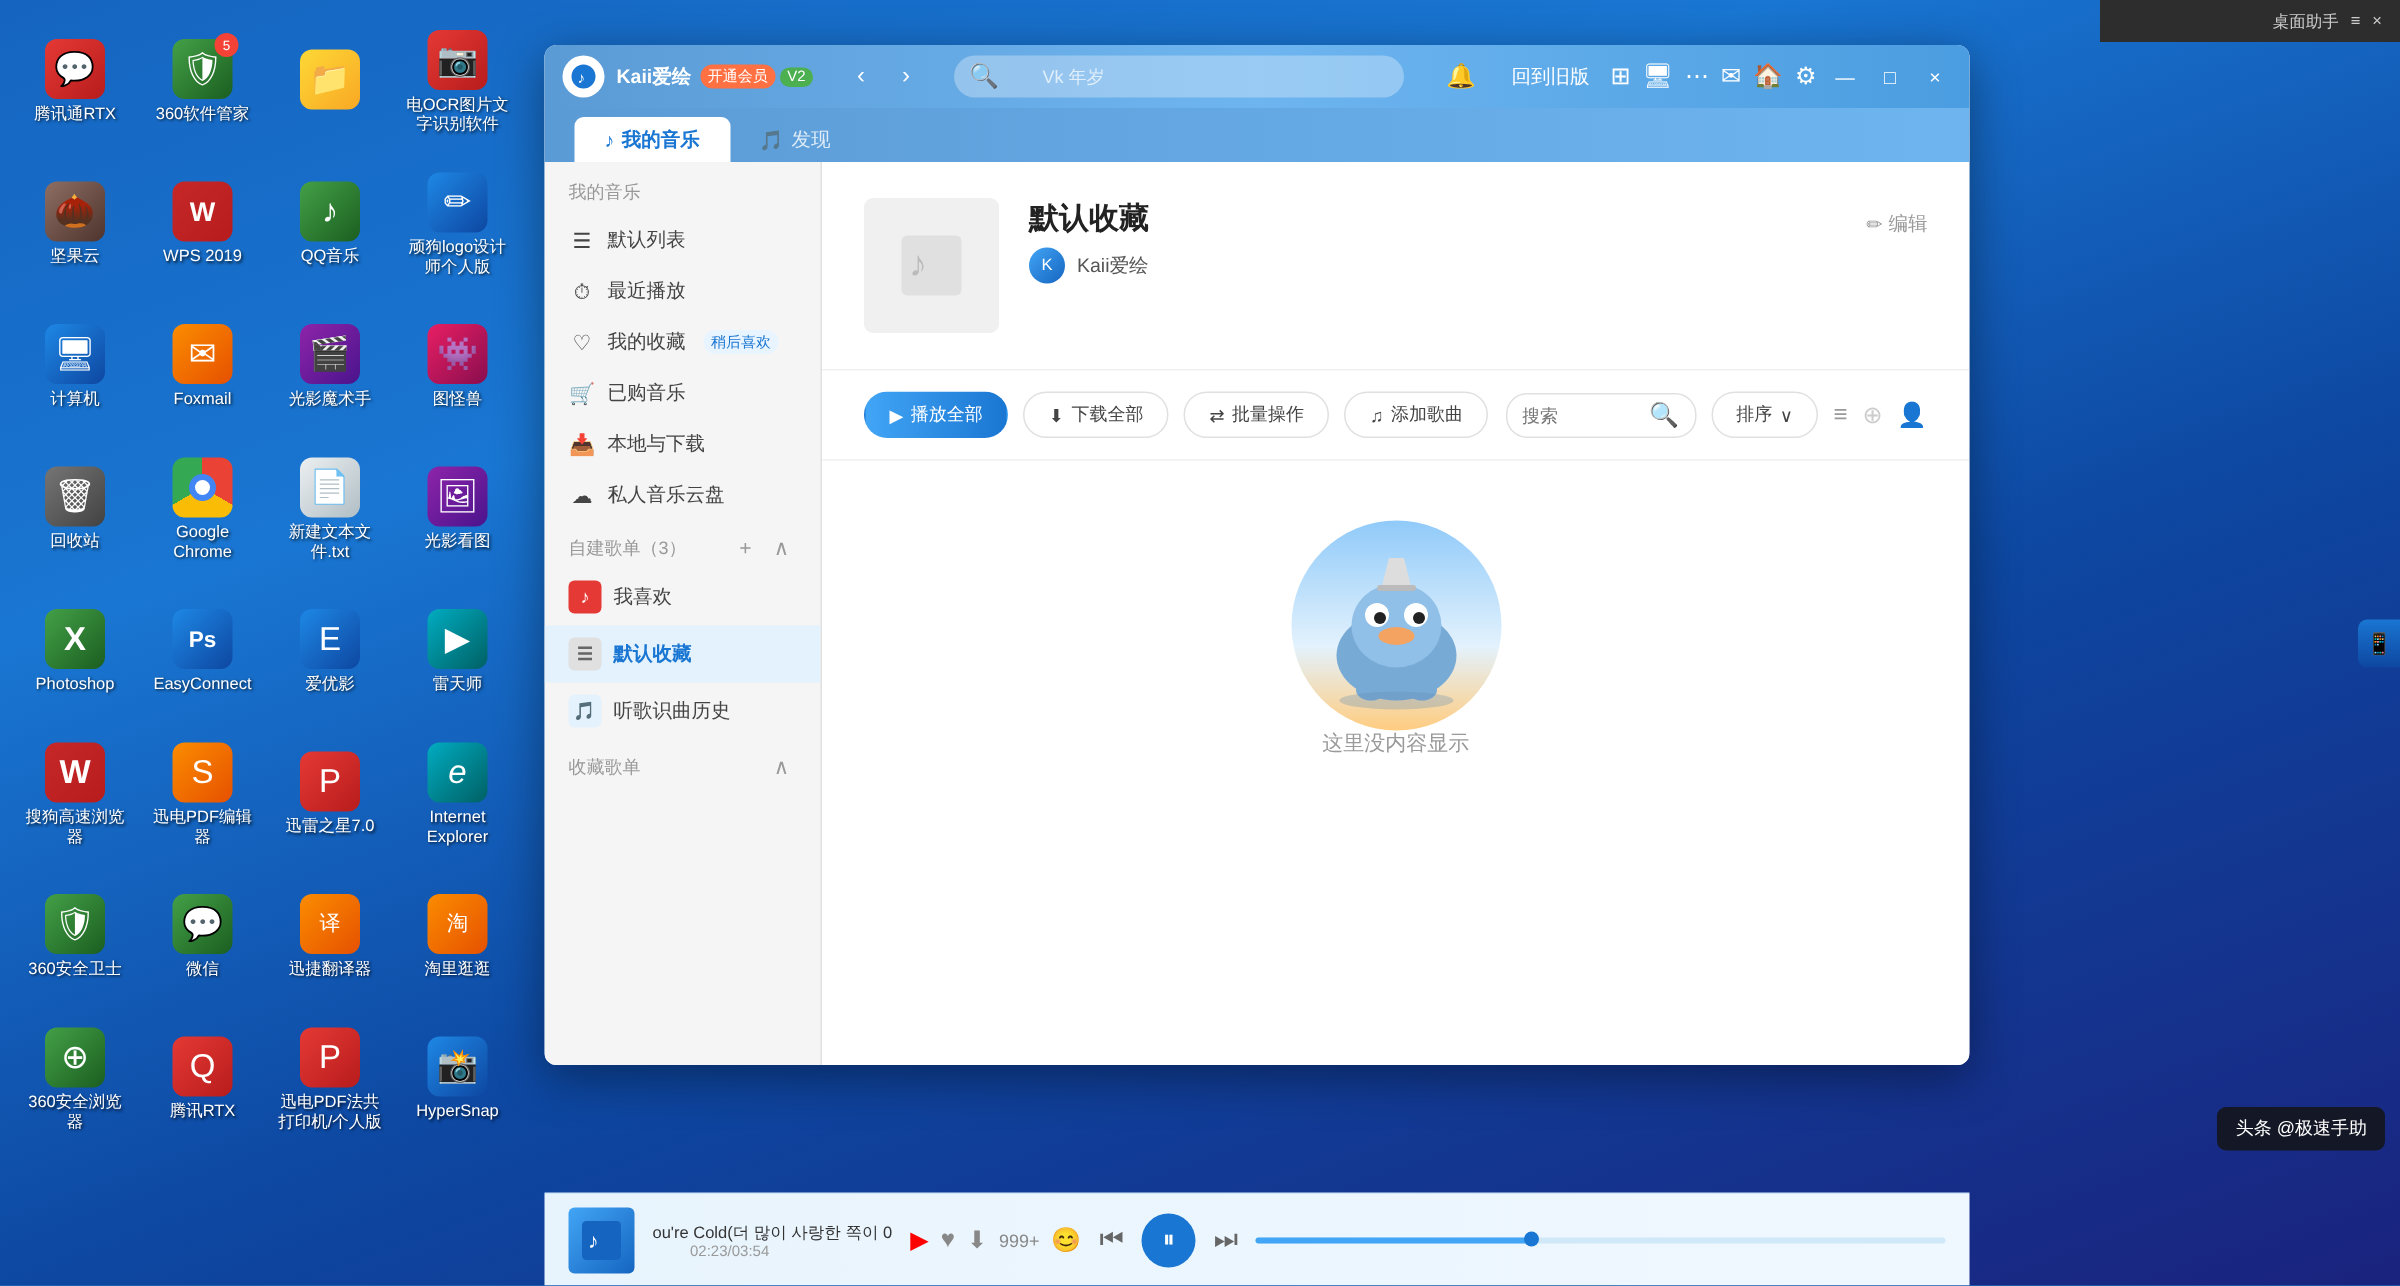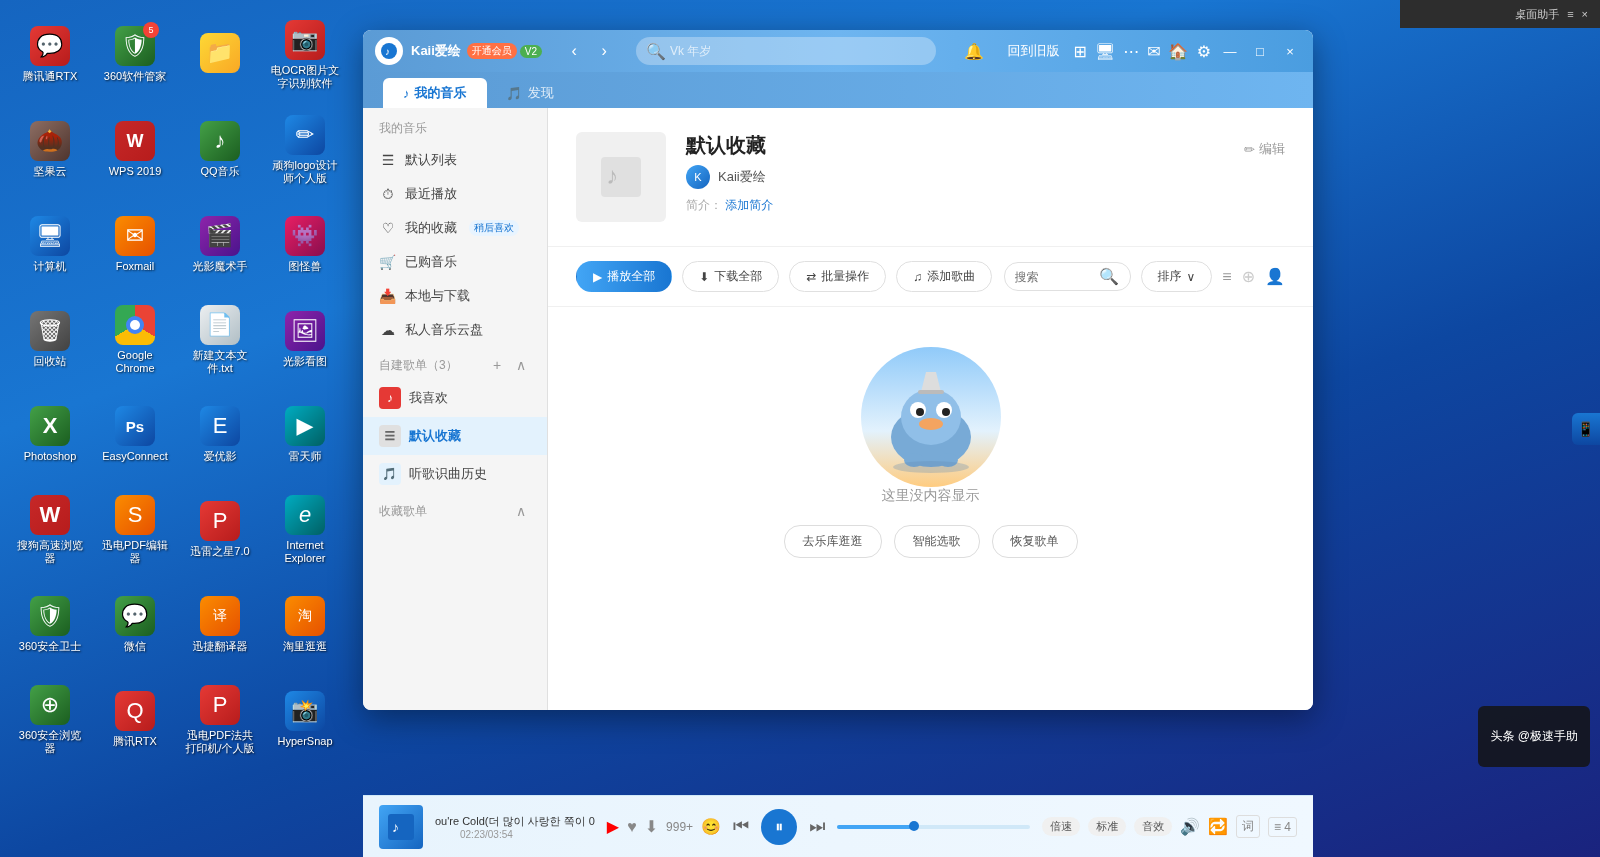--- a/index.html
+++ b/index.html
@@ -185,20 +185,21 @@
       padding: 0 10px;
       max-width: 300px;
     }
     .search-bar input {
       background: none;
       border: none;
       outline: none;
       color: white;
       font-size: 12px;
       flex: 1;
+      margin-left: 25px;
     }
     .search-bar input::placeholder { color: rgba(255,255,255,0.7); }
 
     .title-bar-right {
       display: flex;
       align-items: center;
       gap: 8px;
       margin-left: auto;
     }
     .title-bar-right button {
@@ -675,21 +676,21 @@
       z-index: 5;
     }
 
     
     .bottom-right-widget {
       position: absolute;
       bottom: 90px;
       right: 10px;
       background: rgba(20,20,20,0.85);
       border-radius: 6px;
-      padding: 22px 12px;
+      padding: 6px 12px;
       color: white;
       font-size: 12px;
       display: flex;
       align-items: flex-start;
       gap: 6px;
       z-index: 30;
     }
 
     
     .sidebar::-webkit-scrollbar { width: 4px; }
@@ -978,24 +979,20 @@
               <rect x="5" y="5" width="40" height="40" rx="4" fill="#e0e0e0"></rect>
               <text x="10" y="32" font-size="24" fill="#bbb">♪</text>
             </svg>
           </div>
           <div class="collection-info">
             <div class="collection-title">默认收藏</div>
             <div class="collection-creator">
               <div class="creator-avatar">K</div>
               <span class="creator-name">Kaii爱绘</span>
             </div>
-            <div class="collection-desc">
-              <span>简介：</span>
-              <span style="cursor:pointer;color:#1976d2;">添加简介</span>
-            </div>
           </div>
           <div class="collection-edit">
             <span>✏</span>
             <span>编辑</span>
           </div>
         </div>
 
         <div class="action-bar">
           <button class="action-btn primary">
             <span>▶</span>
@@ -1044,25 +1041,20 @@
               <polygon points="55,40 75,40 70,20 60,20" fill="#ddd"></polygon>
               <rect x="52" y="38" width="26" height="4" rx="2" fill="#bbb"></rect>
 
               <ellipse cx="48" cy="108" rx="10" ry="7" fill="#78aad6"></ellipse>
               <ellipse cx="82" cy="108" rx="10" ry="7" fill="#78aad6"></ellipse>
 
               <ellipse cx="65" cy="115" rx="38" ry="6" fill="rgba(100,140,180,0.3)"></ellipse>
             </svg>
           </div>
           <div class="empty-text">这里没内容显示</div>
-          <div class="empty-actions">
-            <button class="empty-btn">去乐库逛逛</button>
-            <button class="empty-btn">智能选歌</button>
-            <button class="empty-btn">恢复歌单</button>
-          </div>
         </div>
       </div>
     </div>
   </div>
 
   <div class="player-bar">
     <div class="player-thumb">
       <svg width="30" height="30" viewBox="0 0 30 30">
         <rect x="2" y="2" width="26" height="26" rx="3" fill="#1565c0"></rect>
         <text x="6" y="20" fill="white" font-size="14">♪</text>
@@ -1081,29 +1073,20 @@
     </div>
     <div class="player-controls">
       <button style="font-size:18px;background:none;border:none;cursor:pointer;color:#666;">⏮</button>
       <div class="play-btn">⏸</div>
       <button style="font-size:18px;background:none;border:none;cursor:pointer;color:#666;">⏭</button>
     </div>
     <div class="player-progress">
       <div class="player-progress-fill"></div>
       <div class="player-progress-dot"></div>
     </div>
-    <div class="player-extras">
-      <button class="speed-btn">倍速</button>
-      <button class="quality-btn">标准</button>
-      <button class="quality-btn">音效</button>
-      <span style="cursor:pointer;font-size:16px;color:#888;">🔊</span>
-      <span style="cursor:pointer;font-size:16px;color:#888;">🔁</span>
-      <span style="cursor:pointer;font-size:12px;color:#888;padding:2px 5px;border:1px solid #ddd;border-radius:3px;">词</span>
-      <span style="cursor:pointer;font-size:12px;color:#888;padding:2px 5px;border:1px solid #ddd;border-radius:3px;">≡ <span>4</span></span>
-    </div>
   </div>
 
 
   <div class="right-tool">
     <span style="font-size:14px;">📱</span>
   </div>
 
   <div class="bottom-right-widget">
     <span>头条 @极速手助</span>
   </div>

